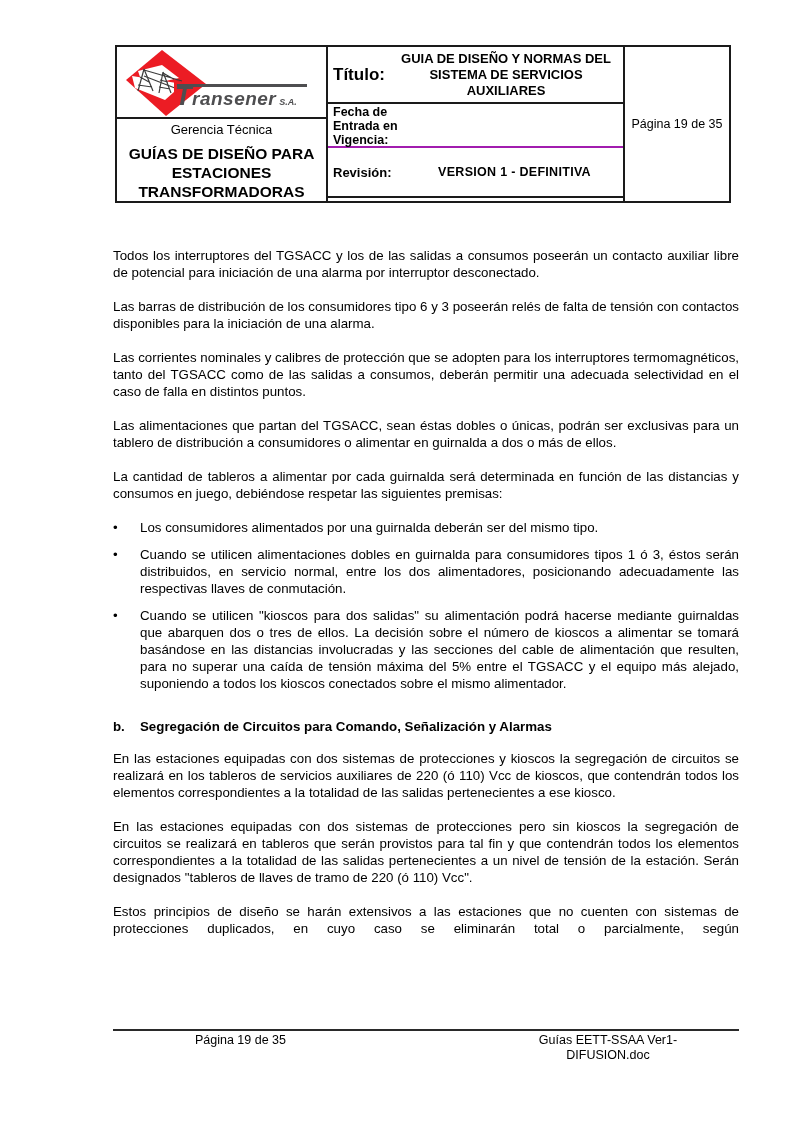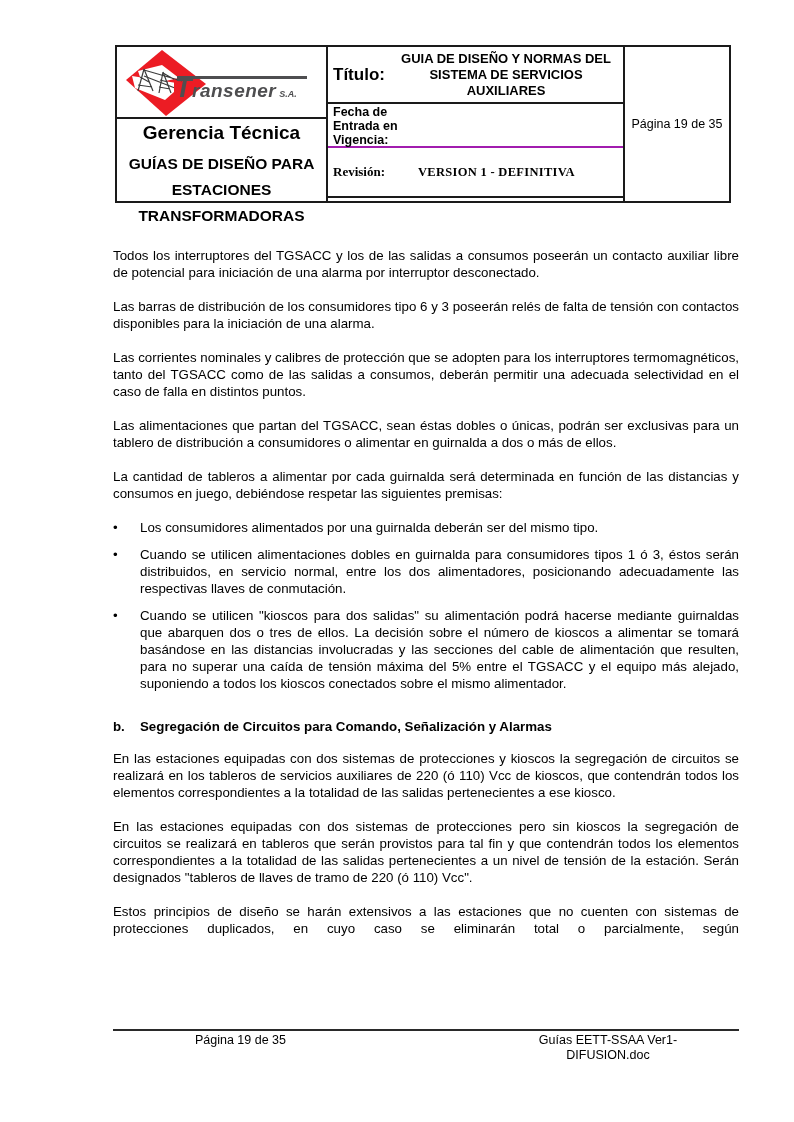--- a/index.html
+++ b/index.html
@@ -9,39 +9,39 @@
   }
 
   
   .header-table {
     position:absolute; left:115px; top:45px; width:616px; height:158px;
     display:flex; border:2px solid #1a1a1a; box-sizing:border-box; background:#fff;
   }
   .hcol-left { width:211px; flex:none; border-right:2px solid #1a1a1a; box-sizing:border-box; display:flex; flex-direction:column; }
   .logo-cell { height:72px; flex:none; border-bottom:2px solid #1a1a1a; box-sizing:border-box; position:relative; }
   .logo-svg { position:absolute; left:8px; top:2px; }
-  .wordmark { position:absolute; left:58px; bottom:15px; width:138px; line-height:1; white-space:nowrap; }
+  .wordmark { position:absolute; left:58px; bottom:7px; width:138px; line-height:1; white-space:nowrap; }
   .wm-bar { position:absolute; left:2px; top:1px; width:130px; height:3px; background:#4e4e50; }
   .wm-name { display:inline-block; font-style:italic; font-weight:bold; color:#4e4e50; font-size:19px; letter-spacing:0.5px; }
   .wm-name::first-letter { font-size:27px; }
   .wm-sa { font-style:italic; font-weight:bold; color:#4e4e50; font-size:9px; margin-left:3px; }
   .left-lower { flex:1; text-align:center; padding-top:3px; }
-  .dept { font-weight:bold; font-size:19px; }
-  .series { font-weight:bold; font-size:15.5px; line-height:26px; margin:7px auto 0; max-width:200px; }
+  .dept { font-weight:normal; font-size:13px; }
+  .series { font-weight:bold; font-size:15.5px; line-height:19px; margin:7px auto 0; max-width:200px; }
 
   .hcol-mid { width:297px; flex:none; border-right:2px solid #1a1a1a; box-sizing:border-box; display:flex; flex-direction:column; }
   .row-titulo { height:57px; flex:none; border-bottom:2px solid #1a1a1a; box-sizing:border-box; display:flex; align-items:center; padding-left:5px; }
   .titulo-label { font-weight:bold; font-size:17px; width:56px; flex:none; }
   .titulo-center { flex:1; display:flex; justify-content:center; }
   .titulo-inner { max-width:212px; font-weight:bold; font-size:13px; line-height:16px; text-align:center; }
   .row-fecha { height:44px; flex:none; border-bottom:2px solid #a21caf; box-sizing:border-box; padding:1px 0 0 5px; }
   .fecha-label { font-weight:bold; font-size:12.5px; line-height:14px; max-width:72px; }
-  .row-rev { height:50px; flex:none; border-bottom:2px solid #1a1a1a; box-sizing:border-box; display:flex; align-items:center; padding-left:5px;font-family:Liberation Serif, serif; }
+  .row-rev { height:50px; flex:none; border-bottom:2px solid #1a1a1a; box-sizing:border-box; display:flex; align-items:center; padding-left:5px; }
   .rev-label { font-weight:bold; font-size:13px; width:85px; flex:none; }
-  .rev-value { flex:1; font-weight:bold; font-size:12.5px; letter-spacing:0.3px; padding-right:12px; }
+  .rev-value { flex:1; text-align:center; font-weight:bold; font-size:12.5px; letter-spacing:0.3px; padding-right:12px; }
   .row-empty { flex:1; }
 
   .hcol-right { flex:1; display:flex; align-items:center; justify-content:center; font-size:12.5px; padding:0 2px; text-align:center; }
 
   
   .content { position:absolute; left:113px; top:247px; width:626px; font-size:13.3px; line-height:17px; }
   .para { margin:0 0 17px 0; text-align:justify; }
   .para-last { text-align:justify; text-align-last:justify; }
   .bullet { display:flex; margin:0 0 10px 0; }
   .bullet-marker { width:27px; flex:none; }

